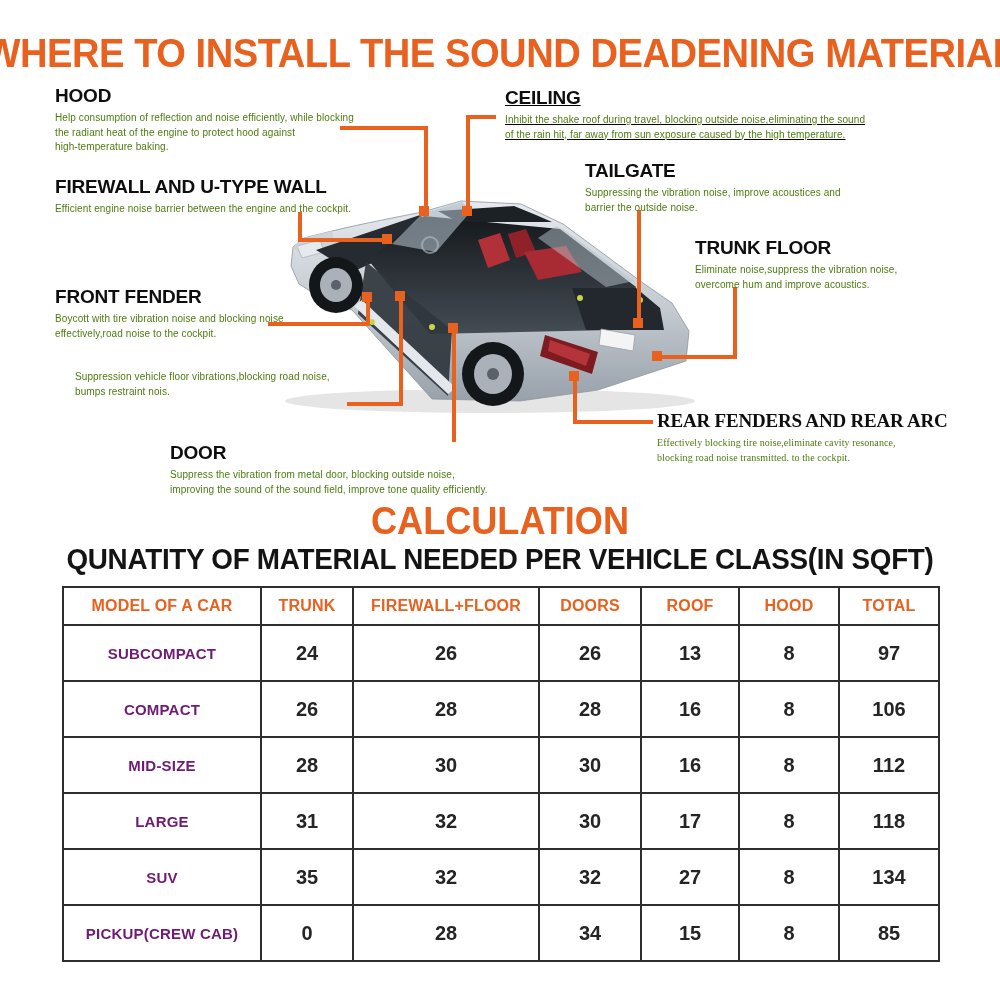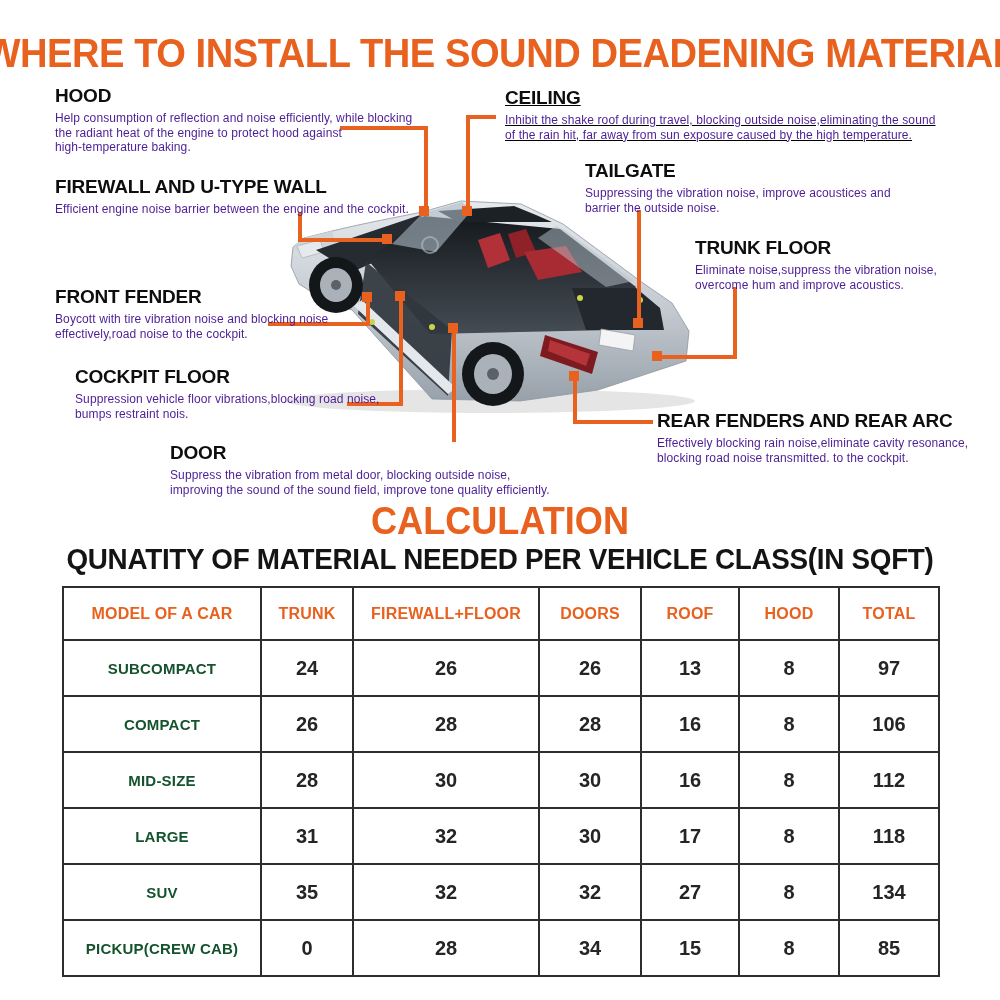--- a/index.html
+++ b/index.html
@@ -22,45 +22,45 @@
     position:absolute;top:543px;left:50%;margin:0;white-space:nowrap;
     font-size:29px;font-weight:600;color:#141414;letter-spacing:-0.3px;
     transform:translateX(-50%) scaleX(0.96);transform-origin:center top;
   }
   
   .callout{position:absolute;}
   .callout h2{
     margin:0;font-size:19px;font-weight:800;color:#0e0e0e;letter-spacing:-0.2px;white-space:nowrap;
   }
   .callout p{
-    margin:4px 0 0;font-size:12px;line-height:14.5px;color:#4c1d95;
+    margin:4px 0 0;font-size:10px;line-height:14.5px;color:#4d7c0f;
     white-space:pre-line;font-weight:400;letter-spacing:0.1px;
   }
   .co-hood{left:55px;top:85px;}
   .co-firewall{left:55px;top:176px;}
   .co-front-fender{left:55px;top:286px;}
   .co-cockpit{left:75px;top:366px;}
   .co-door{left:170px;top:442px;}
   .co-ceiling{left:505px;top:87px;text-decoration:underline;}
   .co-tailgate{left:585px;top:160px;}
   .co-trunk{left:695px;top:237px;}
-  .co-rear{left:657px;top:410px;}
+  .co-rear{left:657px;top:410px;font-family:Liberation Serif, serif;}
   
   .cline,.cdot{position:absolute;background:#E8611E;}
   .cdot{width:10px;height:10px;}
   
   .calc-table-wrap{position:absolute;left:62px;top:586px;}
   table.calc{border-collapse:collapse;table-layout:fixed;width:876px;}
   table.calc th,table.calc td{
     border:2px solid #2e2e2e;text-align:center;vertical-align:middle;padding:0;
   }
-  table.calc thead tr{height:53px;}
+  table.calc thead tr{height:38px;}
   table.calc tbody tr{height:56px;}
   table.calc th{font-size:16px;font-weight:800;color:#E8611E;letter-spacing:0.2px;}
-  td.model-cell{font-size:15px;font-weight:800;color:#14532d;letter-spacing:0.2px;}
+  td.model-cell{font-size:15px;font-weight:800;color:#701a75;letter-spacing:0.2px;}
   td.value-cell{font-size:20px;font-weight:700;color:#252525;}
   
   .car-svg{position:absolute;left:283px;top:188px;width:414px;height:228px;}
 </style>
 </head>
 <body>
 
 <div class="canvas">
 
   <h1 class="main-title">WHERE TO INSTALL THE SOUND DEADENING MATERIAL</h1>
@@ -161,21 +161,20 @@
   <div class="callout co-firewall">
     <h2>FIREWALL AND U-TYPE WALL</h2>
     <p>Efficient engine noise barrier between the engine and the cockpit.</p>
   </div>
   <div class="callout co-front-fender">
     <h2>FRONT FENDER</h2>
     <p>Boycott with tire vibration noise and blocking noise
 effectively,road noise to the cockpit.</p>
   </div>
   <div class="callout co-cockpit">
-    <h2>COCKPIT FLOOR</h2>
     <p>Suppression vehicle floor vibrations,blocking road noise,
 bumps restraint nois.</p>
   </div>
   <div class="callout co-door">
     <h2>DOOR</h2>
     <p>Suppress the vibration from metal door, blocking outside noise,
 improving the sound of the sound field, improve tone quality efficiently.</p>
   </div>
   <div class="callout co-ceiling">
     <h2>CEILING</h2>
@@ -187,21 +186,21 @@
     <p>Suppressing the vibration noise, improve acoustices and
 barrier the outside noise.</p>
   </div>
   <div class="callout co-trunk">
     <h2>TRUNK FLOOR</h2>
     <p>Eliminate noise,suppress the vibration noise,
 overcome hum and improve acoustics.</p>
   </div>
   <div class="callout co-rear">
     <h2>REAR FENDERS AND REAR ARC</h2>
-    <p>Effectively blocking rain noise,eliminate cavity resonance,
+    <p>Effectively blocking tire noise,eliminate cavity resonance,
 blocking road noise transmitted. to the cockpit.</p>
   </div>
 
   <h2 class="calc-title">CALCULATION</h2>
   <h3 class="calc-subtitle">QUNATITY OF MATERIAL NEEDED PER VEHICLE CLASS(IN SQFT)</h3>
 
   <div class="calc-table-wrap">
     <table class="calc">
       <colgroup>
         <col style="width:198px">

